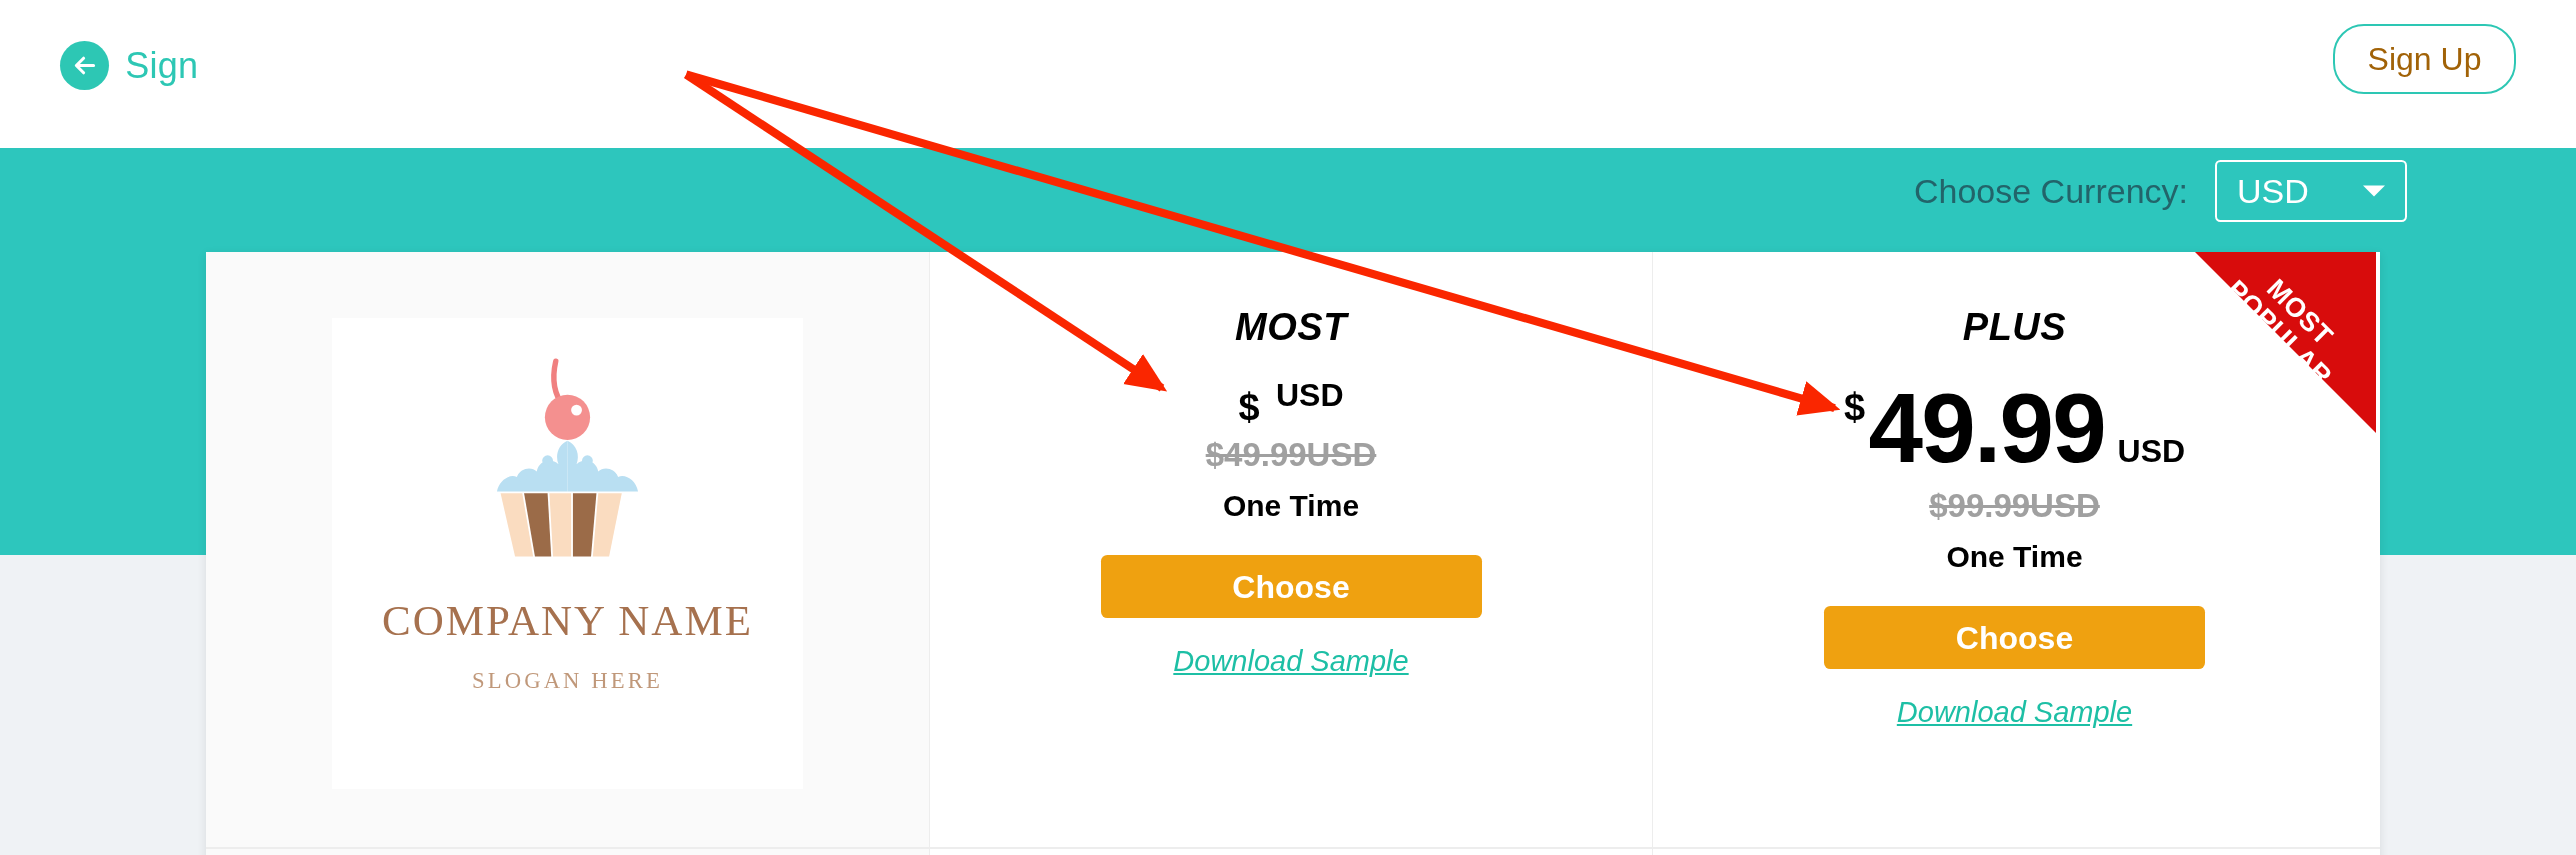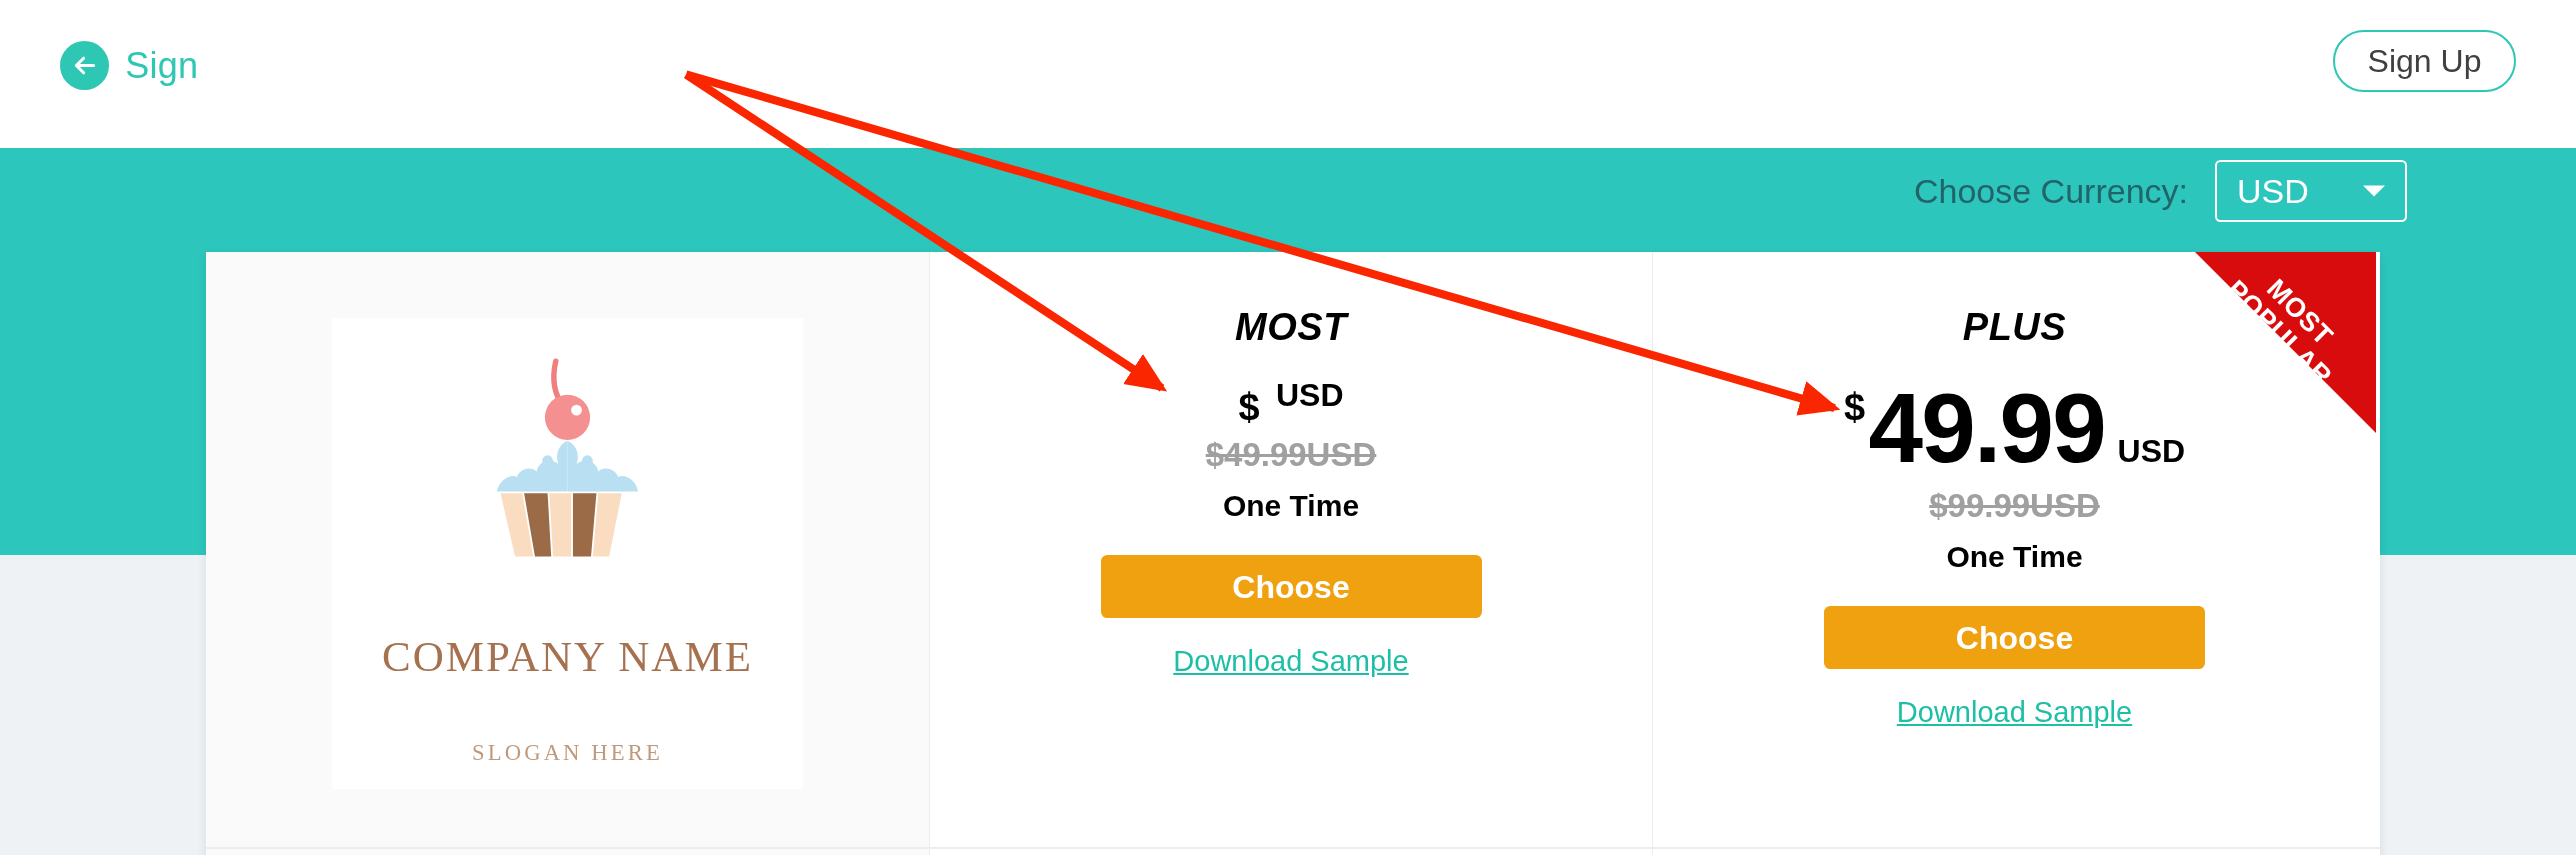--- a/index.html
+++ b/index.html
@@ -51,26 +51,26 @@
 
   .back-label {
     font-size: 36px;
     color: #2dc7b4;
     letter-spacing: 0.2px;
     line-height: 1;
   }
 
   .signup-btn {
     position: absolute;
-    right: 60px; top: 30px;
-    width: 183px; height: 62px;
+    right: 60px; top: 24px;
+    width: 183px; height: 70px;
     border: 2.7px solid #2dc7b4;
     border-radius: 31px;
     background: transparent;
-    color: #404040;
+    color: #a16207;
     font-size: 32px;
     font-family: "Liberation Sans", sans-serif;
     cursor: pointer;
     display: flex;
     align-items: center;
     justify-content: center;
     line-height: 1;
   }
 
   
@@ -156,21 +156,20 @@
   .col-plan:last-child { border-right: none; }
 
   
   .logo-box {
     width: 471px; height: 471px;
     background: #ffffff;
     display: flex;
     flex-direction: column;
     align-items: center;
     justify-content: flex-start;
-    gap: 36px;
   }
   .logo-art { margin-top: 36px; }
   .logo-name {
     margin-top: 31px;
     font-family: "Liberation Serif", serif;
     font-size: 43px;
     letter-spacing: 2px;
     color: #a6714e;
     white-space: nowrap;
   }
@@ -264,20 +263,21 @@
     line-height: 1;
   }
 
   .download-link {
     margin-top: 29px;
     font-size: 29px;
     color: #1dbfa5;
     text-decoration: underline;
     cursor: pointer;
     line-height: 1;
+    font-style: italic;
   }
 
   
   .ribbon {
     position: absolute;
     right: 0; top: 0;
     width: 181px; height: 181px;
     overflow: hidden;
     pointer-events: none;
   }

